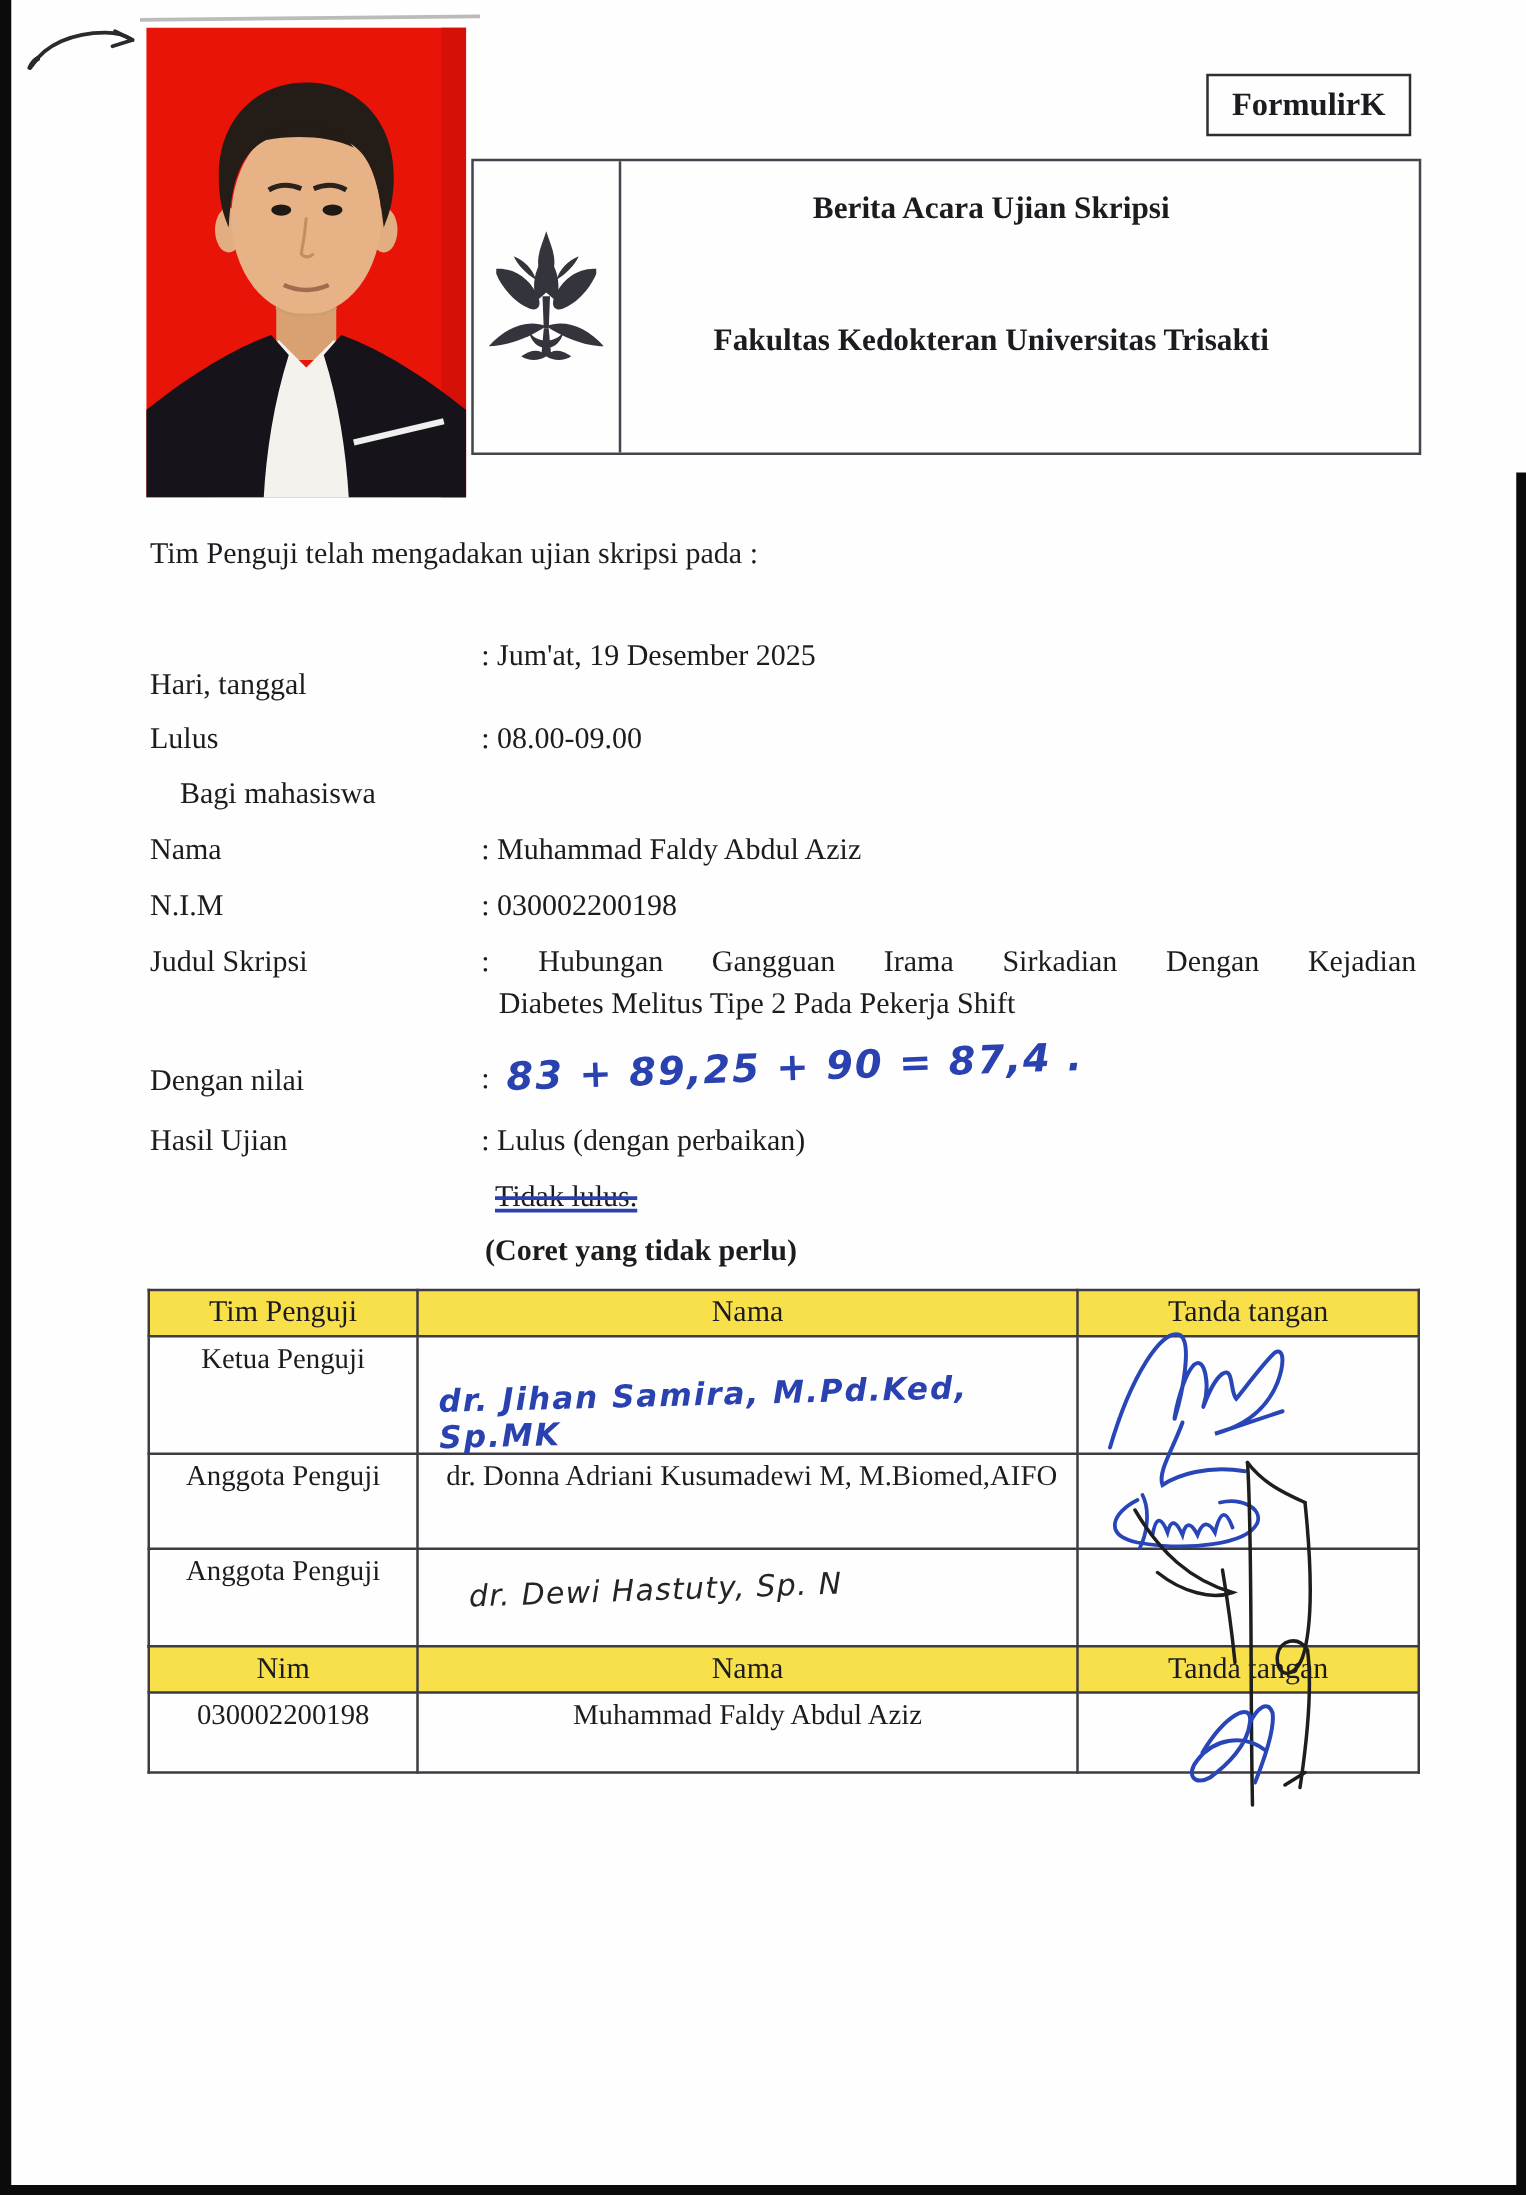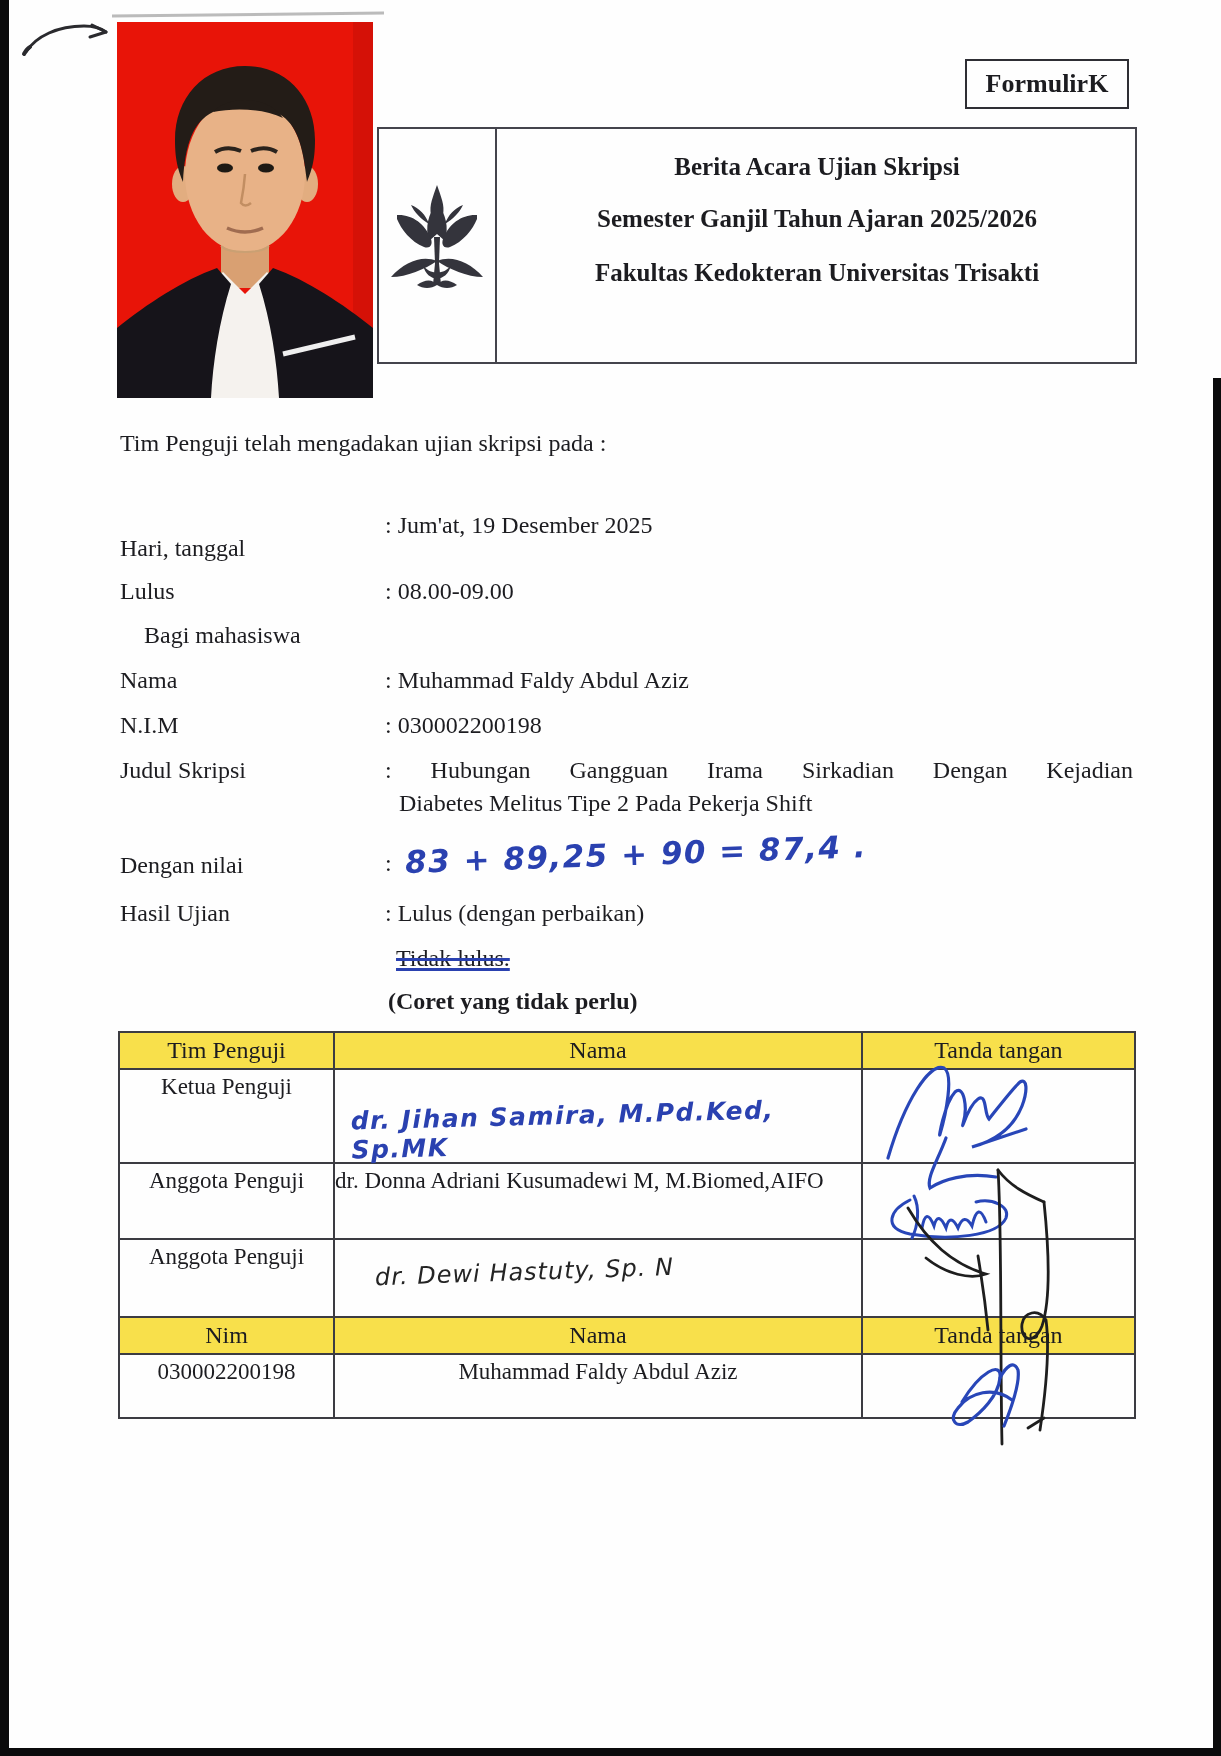--- a/index.html
+++ b/index.html
@@ -7,21 +7,21 @@
     position:relative;width:1221px;height:1756px;margin:0 auto;
     background:#fefefe;overflow:hidden;
     font-family:"Liberation Serif", serif;color:#1c1c20;
   }
   .scan-strip{position:absolute;background:#0b0b0c;}
   .abs{position:absolute;}
   .serif-bold{font-weight:bold;}
   .label-col{position:absolute;left:120px;font-size:24px;}
   .value-col{position:absolute;left:385px;font-size:24px;}
   .boxed{border:2px solid #2e2e34;}
-  .title-line{position:absolute;left:118px;width:592px;text-align:center;font-weight:bold;font-size:25px;padding-left:24px;}
+  .title-line{position:absolute;left:118px;width:592px;text-align:center;font-weight:bold;font-size:25px;}
   .hw-blue{
     font-family:"DejaVu Sans", sans-serif;font-style:italic;font-weight:600;
     color:#2a41b0;letter-spacing:1.5px;display:inline-block;
   }
   .hw-black{
     font-family:"DejaVu Sans", sans-serif;font-style:italic;font-weight:500;
     color:#242424;letter-spacing:1px;display:inline-block;
   }
   .strike{
     text-decoration:line-through underline;
@@ -105,21 +105,20 @@
           <path d="M4,96 C18,80 36,74 50,80 C38,88 20,96 4,96 Z"></path>
           <path d="M96,96 C82,80 64,74 50,80 C62,88 80,96 96,96 Z"></path>
           <path d="M36,84 C42,94 58,94 64,84 C60,102 40,102 36,84 Z"></path>
           <path d="M48,82 L52,82 L54,104 L46,104 Z"></path>
           <path d="M30,104 C38,98 46,98 50,104 C44,108 36,108 30,104 Z"></path>
           <path d="M70,104 C62,98 54,98 50,104 C56,108 64,108 70,104 Z"></path>
         </g>
       </svg>
     </div>
     <div class="title-line" style="top:24px;">Berita Acara Ujian Skripsi</div>
-    <div class="title-line" style="top:76px;">Semester Ganjil  Tahun Ajaran 2025/2026</div>
     <div class="title-line" style="top:130px;">Fakultas Kedokteran Universitas Trisakti</div>
   </div>
 
   <div class="abs" style="left:120px;top:430px;font-size:24px;">Tim Penguji telah mengadakan ujian skripsi pada :</div>
 
   <div class="label-col" style="top:535px;">Hari, tanggal</div>
   <div class="value-col" style="top:512px;">: Jum'at, 19 Desember 2025</div>
 
   <div class="label-col" style="top:578px;">Lulus</div>
   <div class="value-col" style="top:578px;">: 08.00-09.00</div>
@@ -169,21 +168,21 @@
     </tr>
     <tr style="height:70px;">
       <td>Ketua Penguji</td>
       <td style="text-align:left;padding-left:16px;">
         <span class="hw-blue" style="font-size:25px;margin-top:26px;transform:rotate(-1.5deg);">dr. Jihan Samira, M.Pd.Ked, Sp.MK</span>
       </td>
       <td></td>
     </tr>
     <tr style="height:76px;">
       <td>Anggota Penguji</td>
-      <td style="text-align:left;padding-left:0;">dr. Donna Adriani Kusumadewi M, M.Biomed,AIFO</td>
+      <td style="text-align:left;padding-left:22px;">dr. Donna Adriani Kusumadewi M, M.Biomed,AIFO</td>
       <td></td>
     </tr>
     <tr style="height:78px;">
       <td>Anggota Penguji</td>
       <td style="text-align:left;padding-left:40px;">
         <span class="hw-black" style="font-size:24px;margin-top:14px;transform:rotate(-2deg);">dr. Dewi Hastuty, Sp. N</span>
       </td>
       <td></td>
     </tr>
   </tbody>

